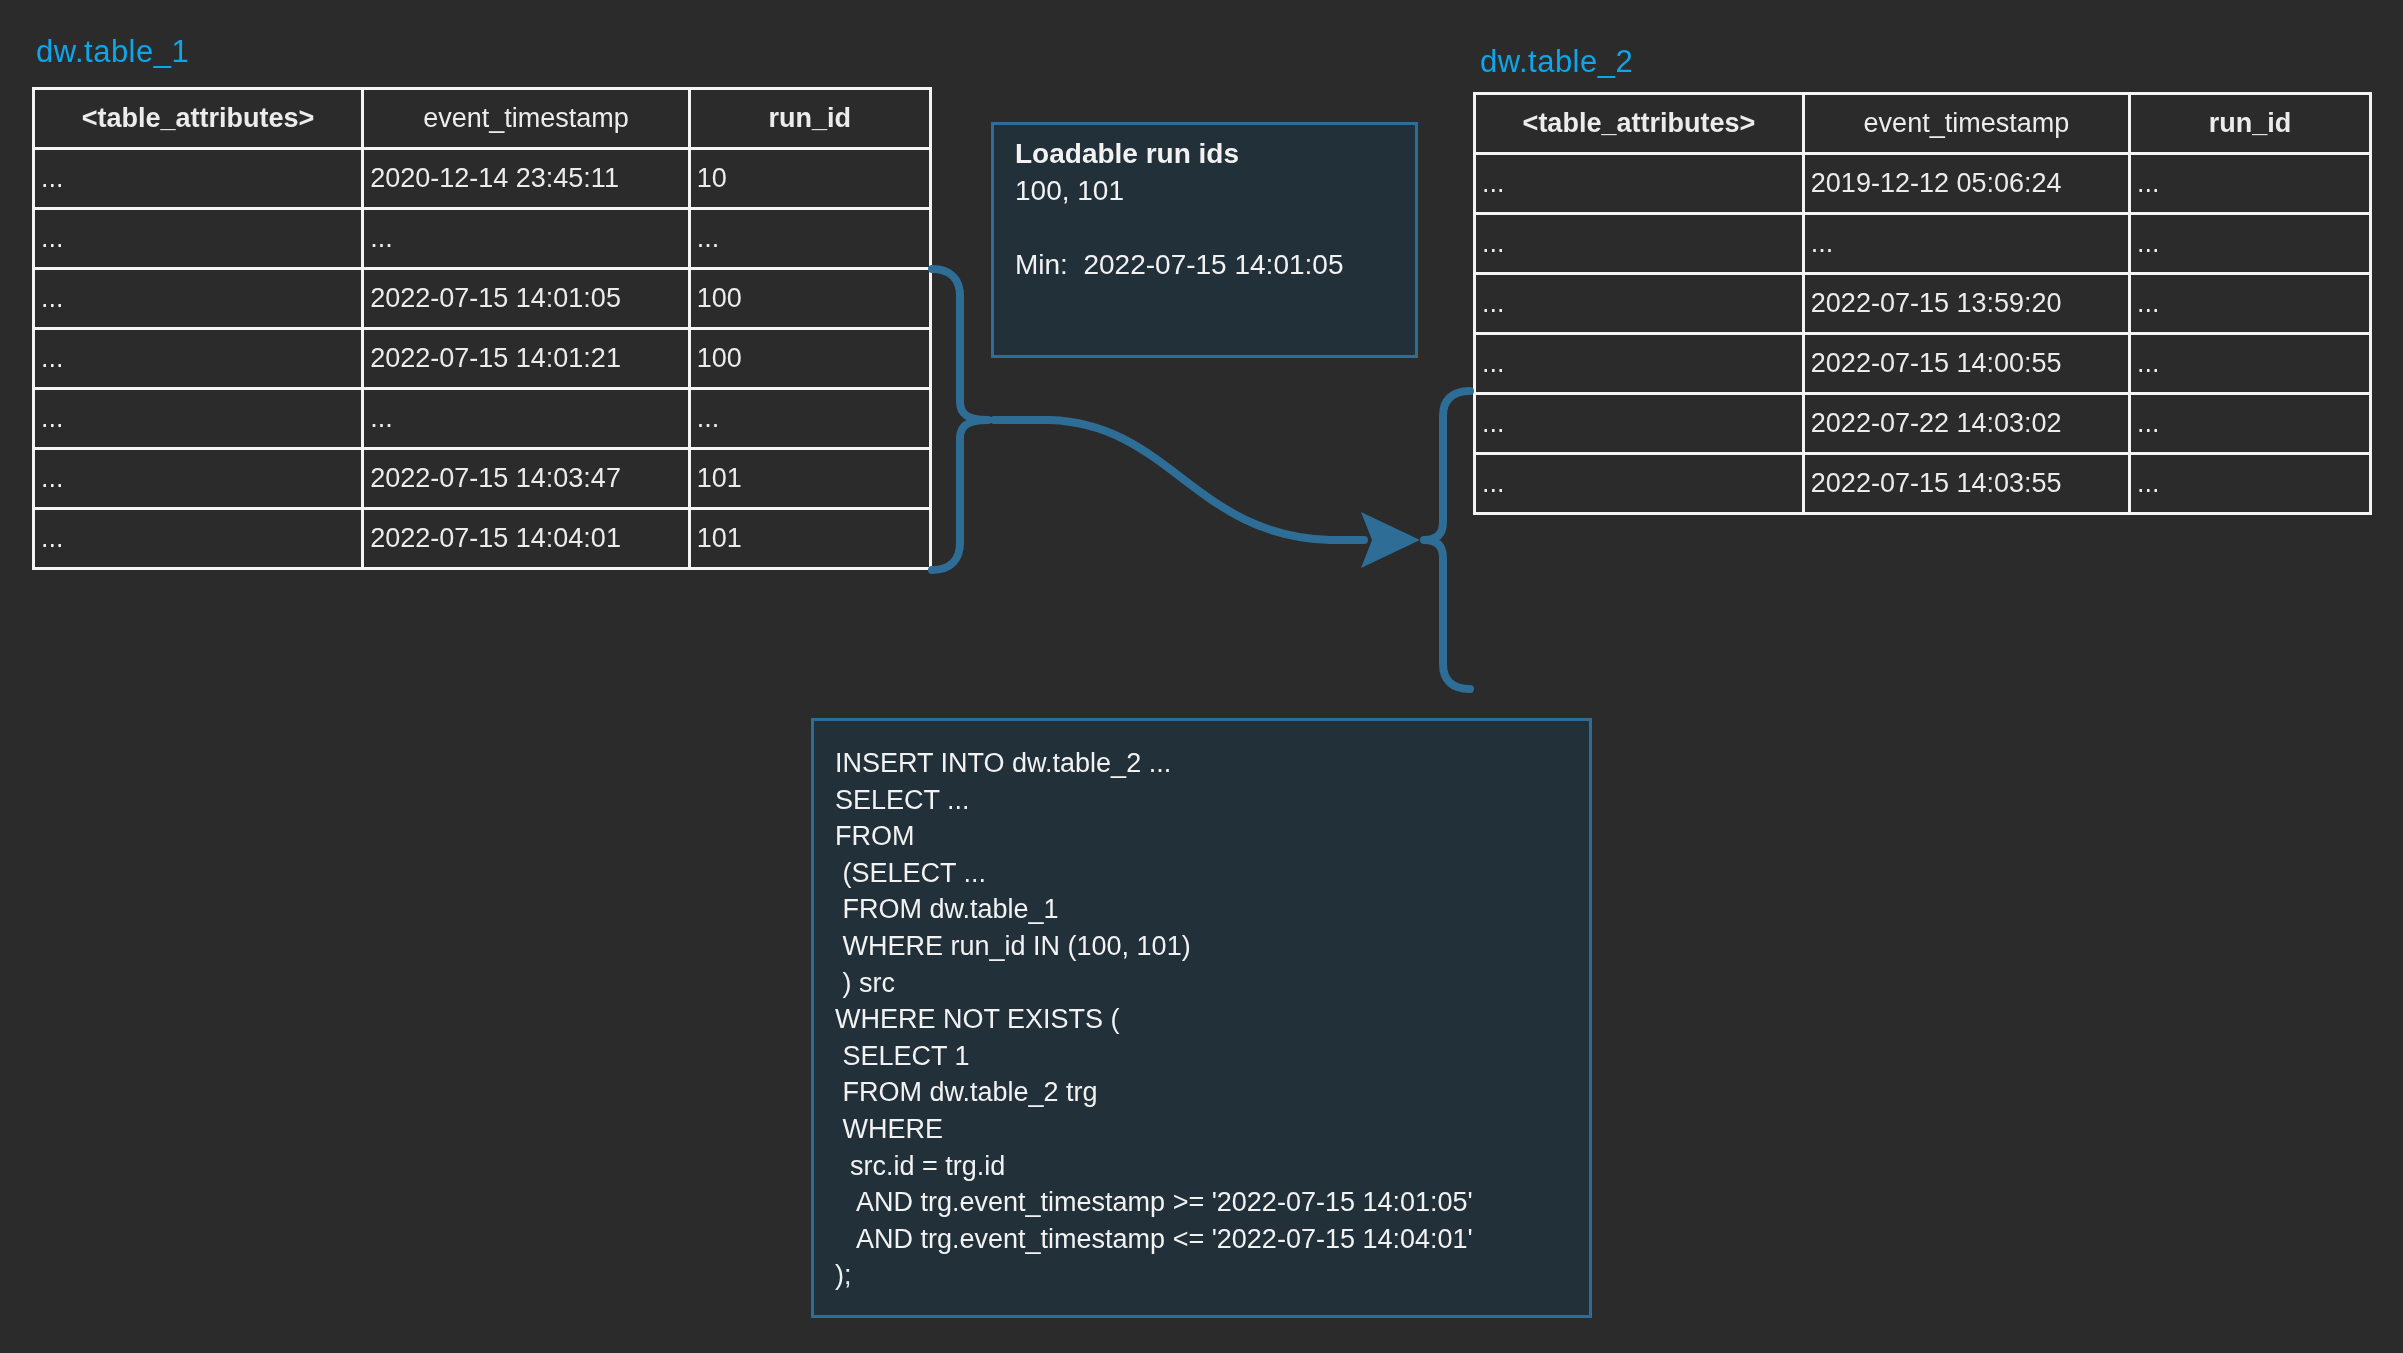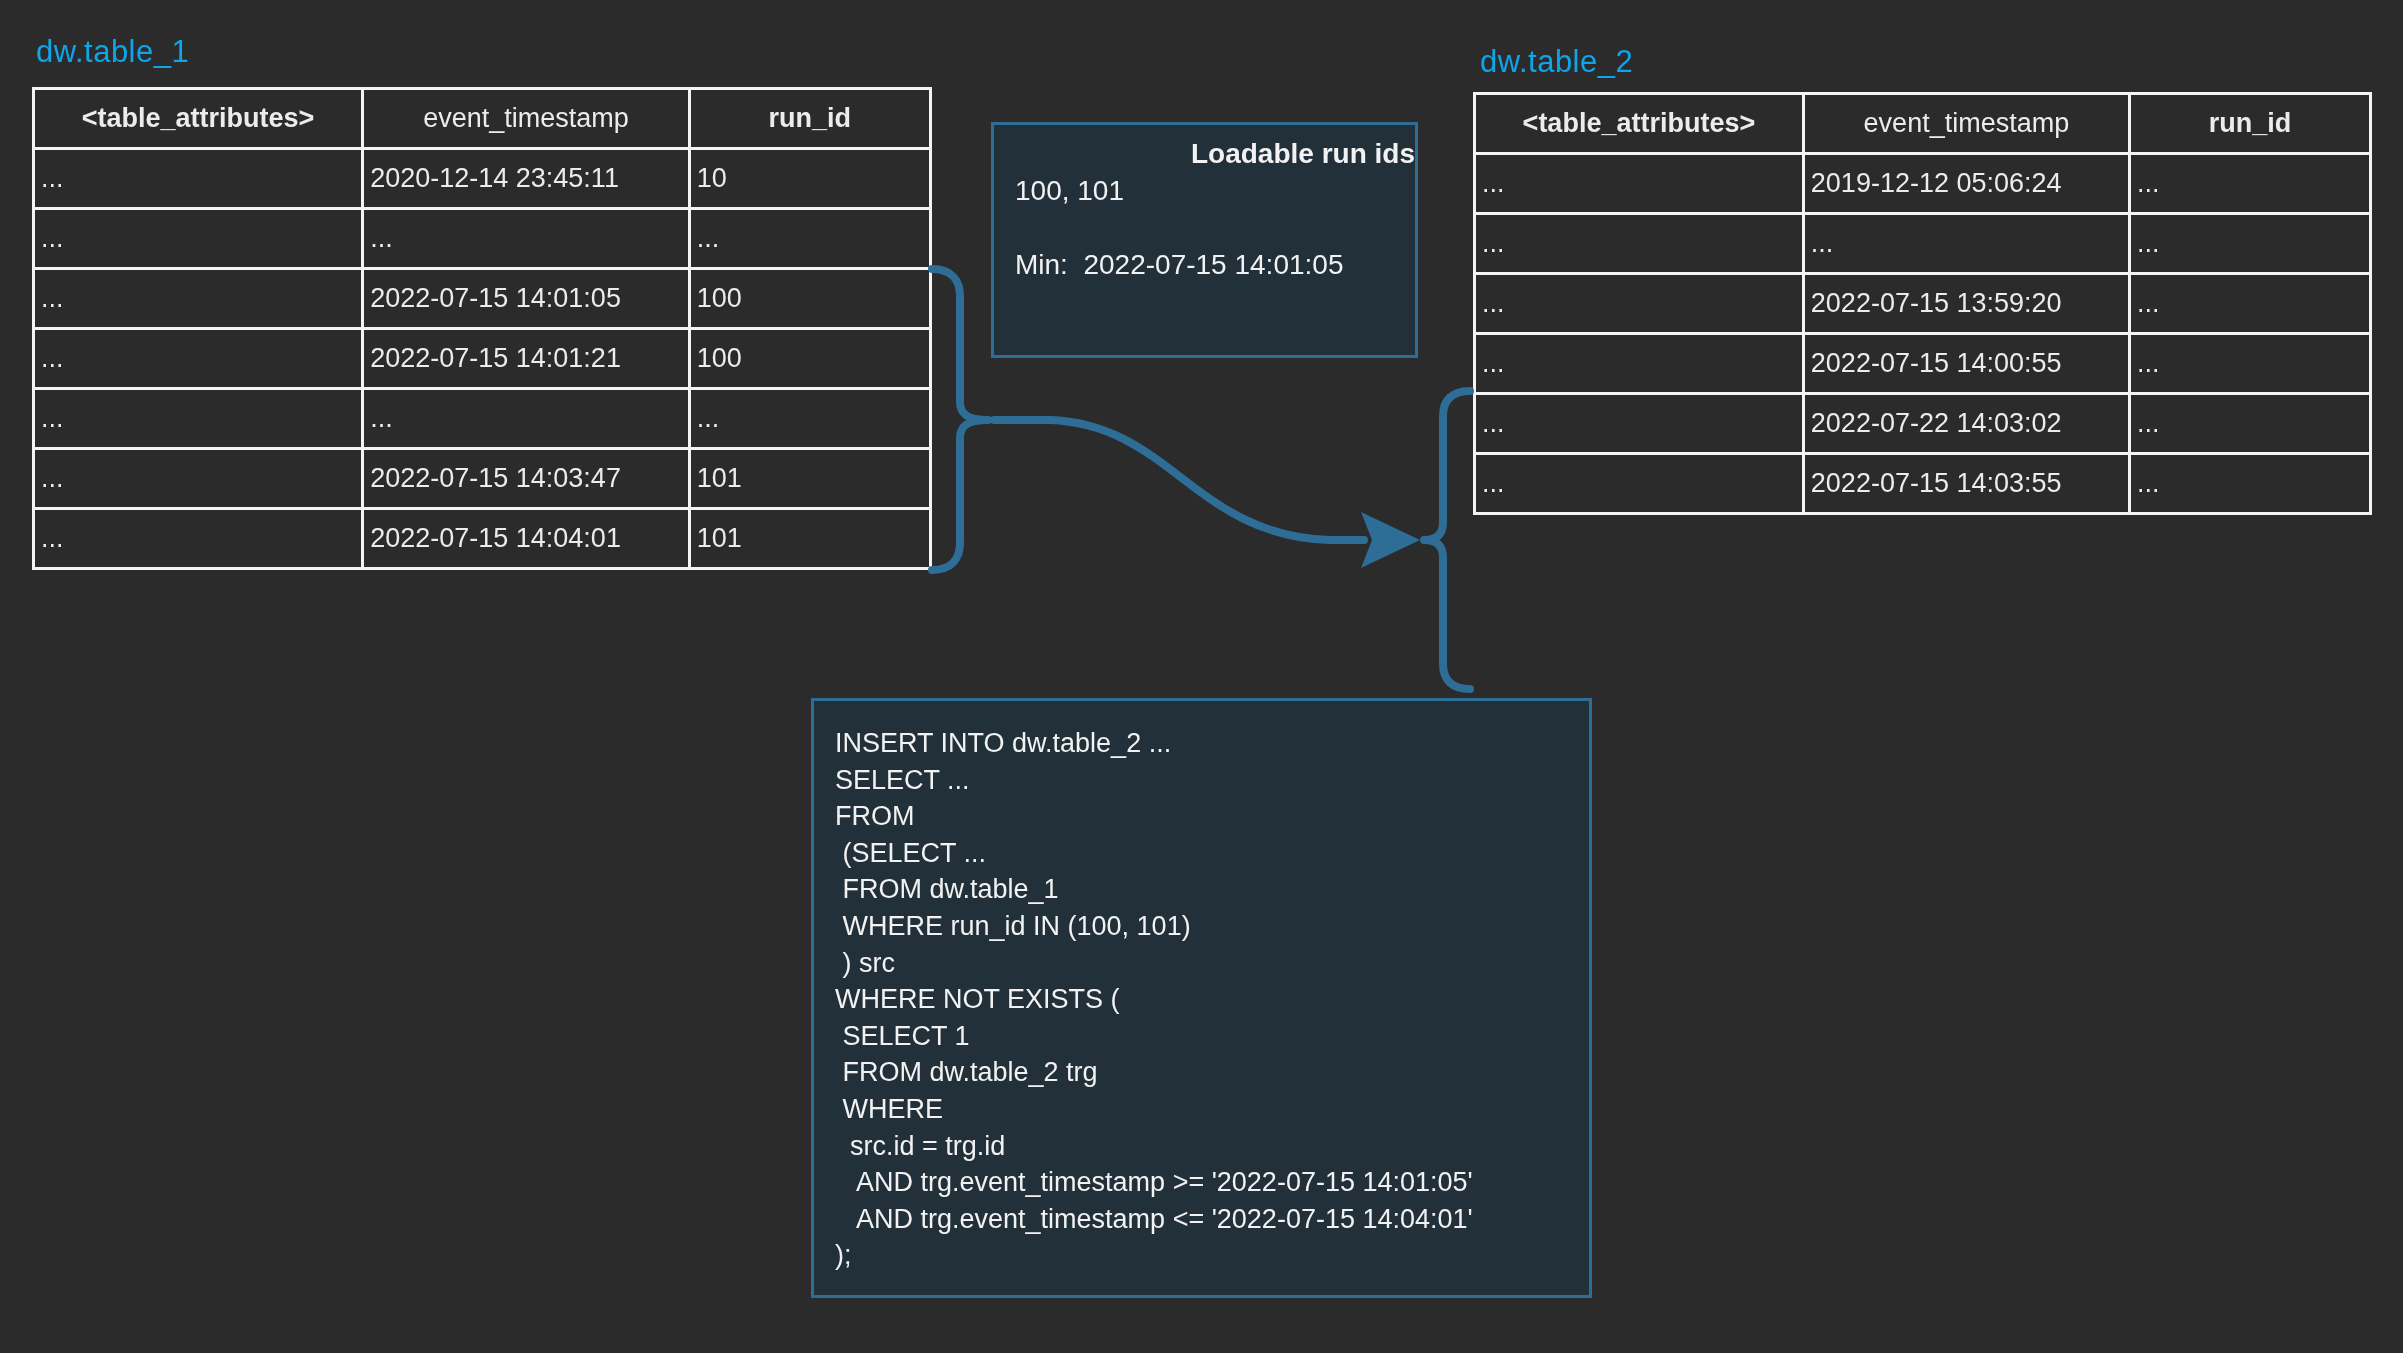--- a/index.html
+++ b/index.html
@@ -50,25 +50,25 @@
   }
   #info-box{
     left:991px;top:122px;width:427px;height:236px;
     padding:10px 0 0 21px;
   }
   #info-box .line{
     white-space:pre;
     font-size:28px;
     line-height:37px;
   }
-  #info-box .bold{font-weight:700;text-align:right;}
+  #info-box .bold{font-weight:700;}
   #info-box .spacer{height:37px;}
 
   #sql-box{
-    left:811px;top:698px;width:781px;height:600px;
+    left:811px;top:718px;width:781px;height:600px;
   }
   #sql-box pre{
     margin:0;
     padding:24px 0 0 21px;
     font-family:"Liberation Sans", sans-serif;
     font-size:27px;
     line-height:36.6px;
     color:#f2f2f2;
     white-space:pre;
   }

